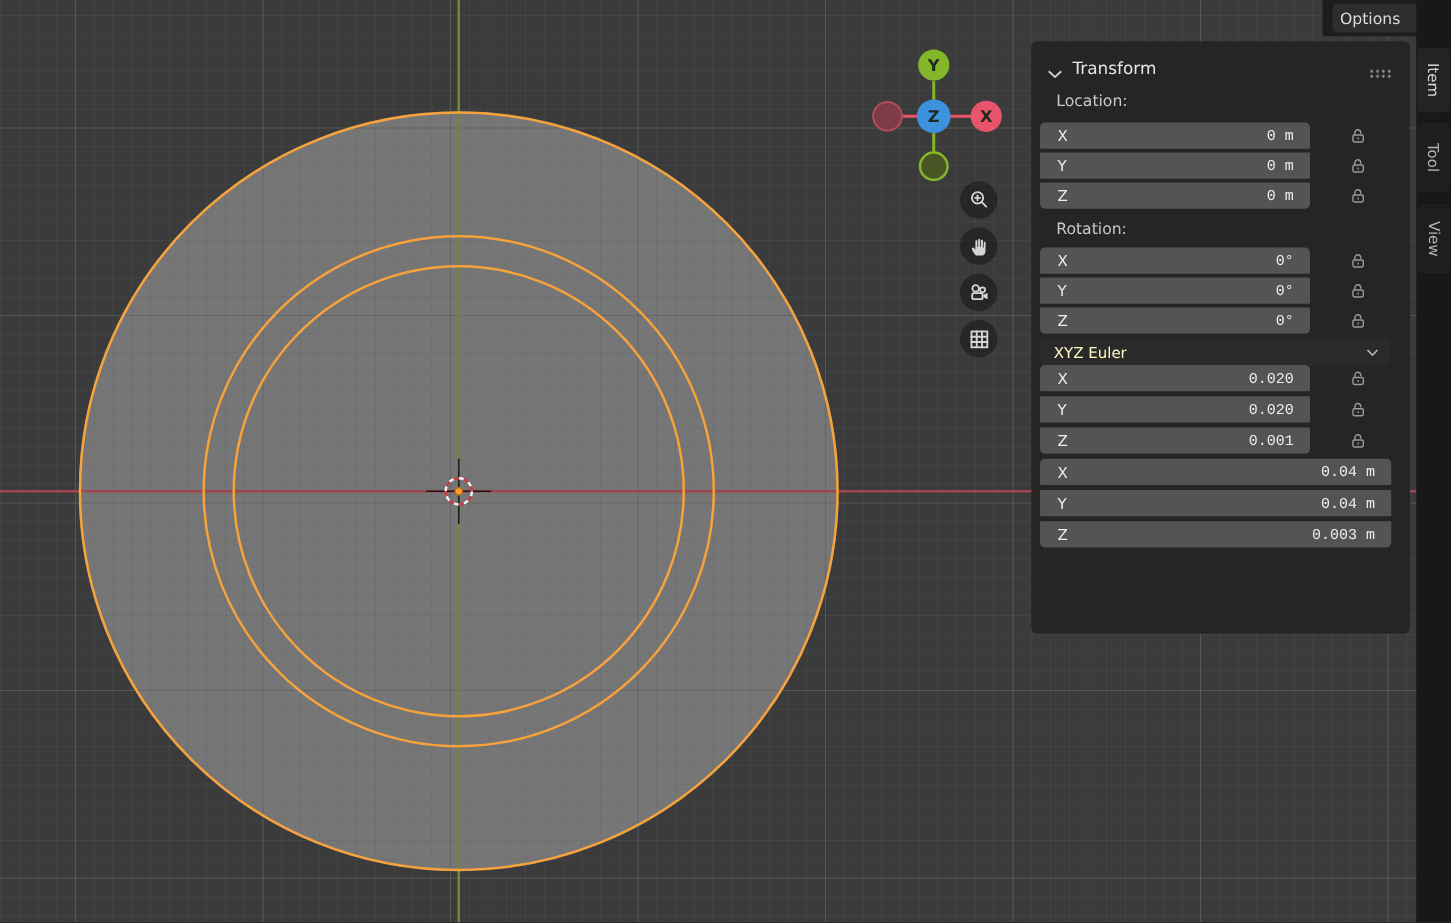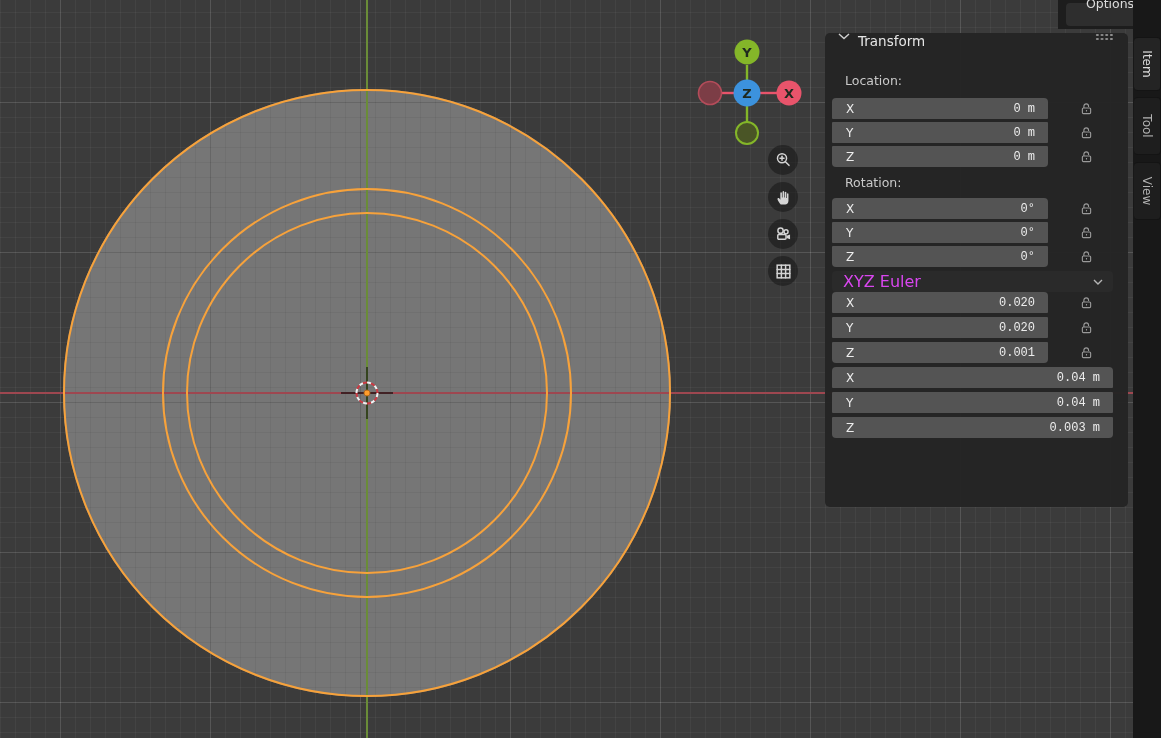--- a/index.html
+++ b/index.html
@@ -51,40 +51,40 @@
     display:flex;align-items:center;justify-content:center;margin-bottom:7px;border:none;padding:0;cursor:pointer;
   }
   .tool-btn svg{display:block;}
   .ico-stroke{fill:none;stroke:#d5d5d5;stroke-width:1.4;stroke-linecap:round;}
   .ico-fill{fill:#d5d5d5;stroke:none;}
   
   .options-strip{position:absolute;left:1058px;top:0;width:103px;height:29px;background:#1d1d1d;}
   .options-btn{
     position:absolute;left:8px;top:3px;width:88px;height:23px;border:none;border-radius:4px;
     background:#2e2e2e;color:#dcdcdc;font-size:12.5px;font-family:inherit;
-    display:flex;align-items:center;justify-content:center;gap:22px;cursor:pointer;flex-direction:column;
+    display:flex;align-items:center;justify-content:center;gap:22px;cursor:pointer;
   }
   
   .tab-strip{position:absolute;left:1133px;top:0;width:28px;height:738px;background:#181818;}
   .tab{
     position:absolute;left:1134px;width:27px;background:#1e1e1e;border:1px solid #141414;border-left:none;
     border-radius:4px;display:flex;align-items:center;justify-content:center;cursor:pointer;
   }
   .tab span{display:block;transform:rotate(90deg);white-space:nowrap;font-size:12px;color:#b2b2b2;}
   .tab.active{background:#242424;}
   .tab.active span{color:#d9d9d9;}
   .tab-item{top:37px;height:54px;}
   .tab-tool{top:97px;height:58px;}
   .tab-view{top:162px;height:58px;}
   
   .panel{
     position:absolute;left:825px;top:33px;width:303px;height:474px;
     background:rgba(36,36,36,.97);border-radius:5px;padding-left:7px;color:#e8e8e8;
   }
-  .panel-header{height:30px;display:flex;align-items:flex-start;}
+  .panel-header{height:30px;display:flex;align-items:flex-end;}
   .panel-header .chev{margin-left:6px;}
   .panel-title{margin-left:8px;font-size:13.5px;color:#e6e6e6;}
   .grip{
     margin-left:auto;margin-right:14px;width:19px;height:8px;
     background-image:radial-gradient(circle,#8f8f8f 1px,transparent 1.3px);
     background-size:4.7px 4px;
   }
   .sec-label{font-size:12.5px;color:#c9c9c9;margin:10px 0 9px 13px;line-height:16px;}
   .sec-label.tight{margin-top:8px;margin-bottom:7px;}
   .row-line{display:flex;align-items:center;margin-bottom:3px;}
@@ -95,21 +95,21 @@
   }
   .field.narrow{width:216px;}
   .field.wide{width:281px;}
   .r-top{border-radius:4px 4px 1px 1px;}
   .r-mid{border-radius:1px;}
   .r-bot{border-radius:1px 1px 4px 4px;}
   .value{margin-left:auto;font-family:Liberation Mono, monospace;}
   .lock{margin-left:31px;cursor:pointer;}
   .dropdown{
     width:281px;height:21px;background:#2a2a2a;border-radius:4px;margin:4px 0 0 0;
-    display:flex;align-items:center;padding:0 10px 0 11px;font-size:16px;color:#d946ef;cursor:pointer;
+    display:flex;align-items:center;padding:0 10px 0 11px;font-size:12px;color:#fef9c3;cursor:pointer;
   }
   .dropdown .chev{margin-left:auto;}
 </style>
 </head>
 <body>
 
 <div class="stage">
 
   <div class="vp-grid"></div>
 

